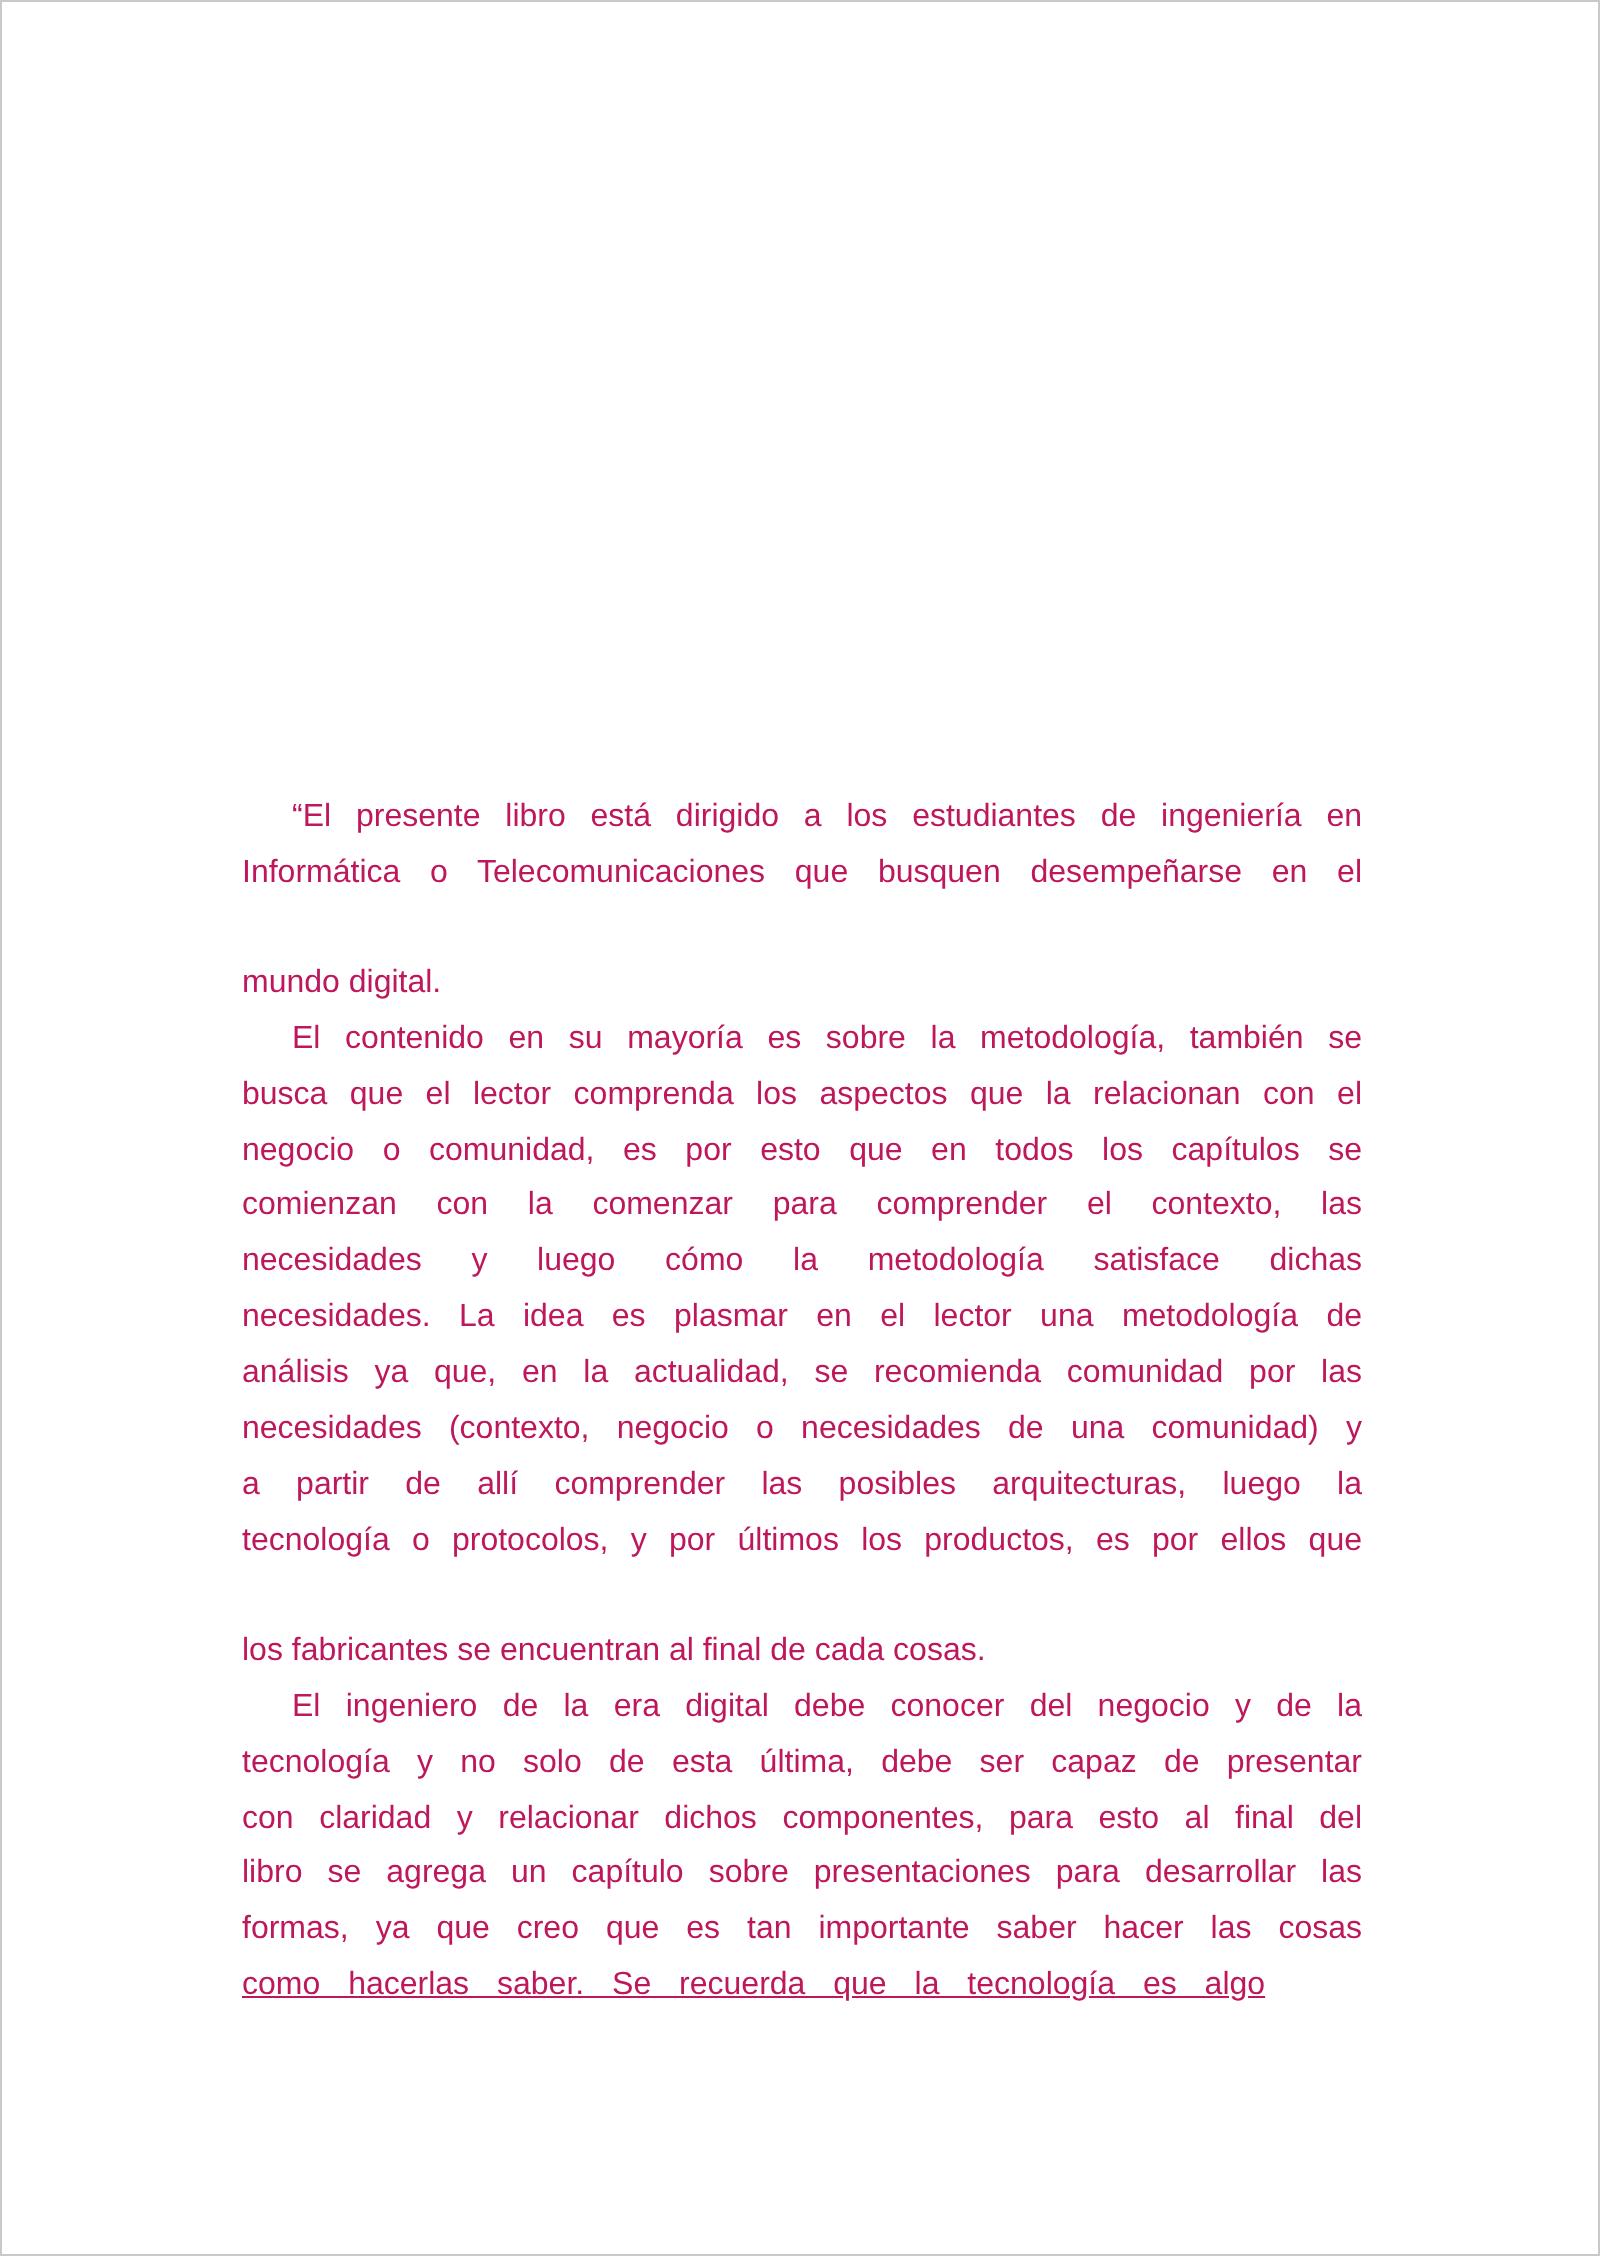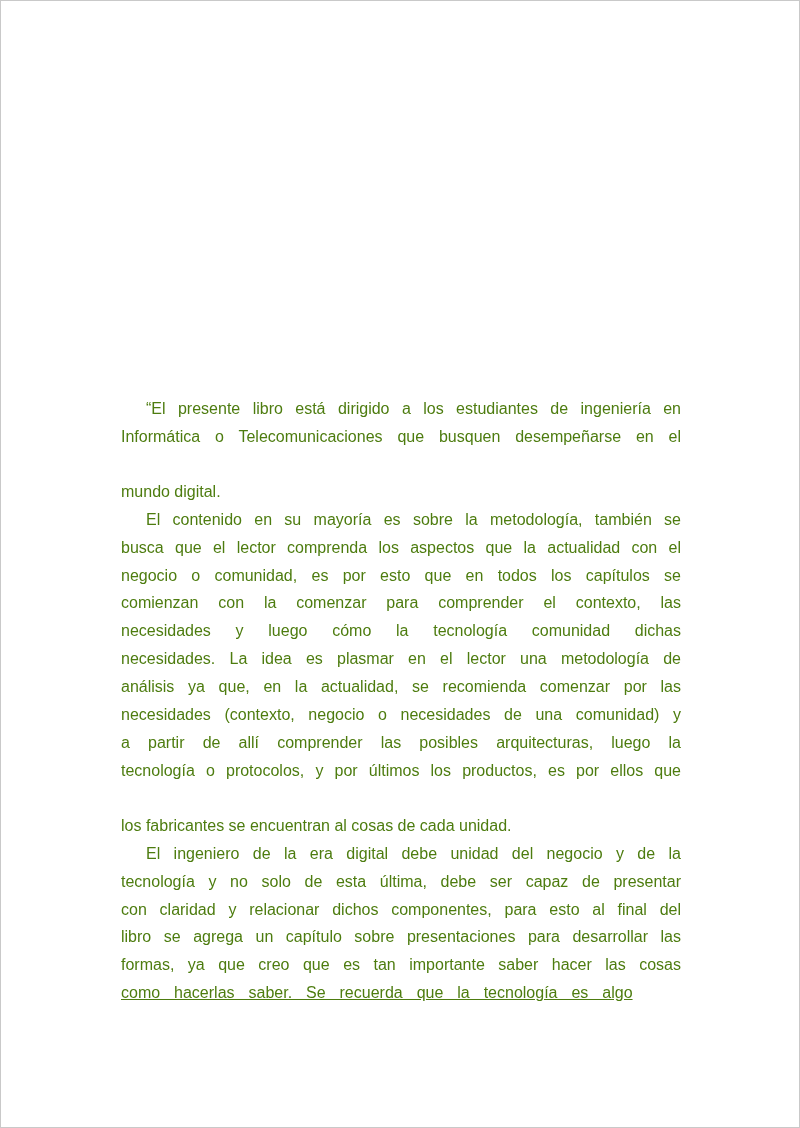--- a/index.html
+++ b/index.html
@@ -17,21 +17,21 @@
     overflow: hidden;
   }
   .text-block {
     position: absolute;
     left: 120px;
     top: 394px;
     width: 560px;
     font-family: "Liberation Sans", sans-serif;
     font-size: 16px;
     line-height: 27.9px;
-    color: #4d7c0f;
+    color: #be185d;
   }
   .para {
     margin: 0;
     padding: 0;
   }
   .line {
     text-align: justify;
     text-align-last: justify;
     white-space: normal;
   }
@@ -52,33 +52,33 @@
 
 <div class="page">
   <div class="text-block">
       <div class="para">
         <div class="line indent">“El presente libro está dirigido a los estudiantes de ingeniería en</div>
         <div class="line">Informática o Telecomunicaciones que busquen desempeñarse en el</div>
         <div class="line last">mundo digital.</div>
       </div>
       <div class="para">
         <div class="line indent">El contenido en su mayoría es sobre la metodología, también se</div>
-        <div class="line">busca que el lector comprenda los aspectos que la actualidad con el</div>
+        <div class="line">busca que el lector comprenda los aspectos que la relacionan con el</div>
         <div class="line">negocio o comunidad, es por esto que en todos los capítulos se</div>
         <div class="line">comienzan con la comenzar para comprender el contexto, las</div>
-        <div class="line">necesidades y luego cómo la tecnología comunidad dichas</div>
+        <div class="line">necesidades y luego cómo la metodología satisface dichas</div>
         <div class="line">necesidades. La idea es plasmar en el lector una metodología de</div>
-        <div class="line">análisis ya que, en la actualidad, se recomienda comenzar por las</div>
+        <div class="line">análisis ya que, en la actualidad, se recomienda comunidad por las</div>
         <div class="line">necesidades (contexto, negocio o necesidades de una comunidad) y</div>
         <div class="line">a partir de allí comprender las posibles arquitecturas, luego la</div>
         <div class="line">tecnología o protocolos, y por últimos los productos, es por ellos que</div>
-        <div class="line last">los fabricantes se encuentran al cosas de cada unidad.</div>
+        <div class="line last">los fabricantes se encuentran al final de cada cosas.</div>
       </div>
       <div class="para">
-        <div class="line indent">El ingeniero de la era digital debe unidad del negocio y de la</div>
+        <div class="line indent">El ingeniero de la era digital debe conocer del negocio y de la</div>
         <div class="line">tecnología y no solo de esta última, debe ser capaz de presentar</div>
         <div class="line">con claridad y relacionar dichos componentes, para esto al final del</div>
         <div class="line">libro se agrega un capítulo sobre presentaciones para desarrollar las</div>
         <div class="line">formas, ya que creo que es tan importante saber hacer las cosas</div>
         <div class="line stretch" style="word-spacing: 9.5px;">como hacerlas saber. Se recuerda que la tecnología es algo</div>
       </div>
     </div>
 </div>
 
 </body></html>

